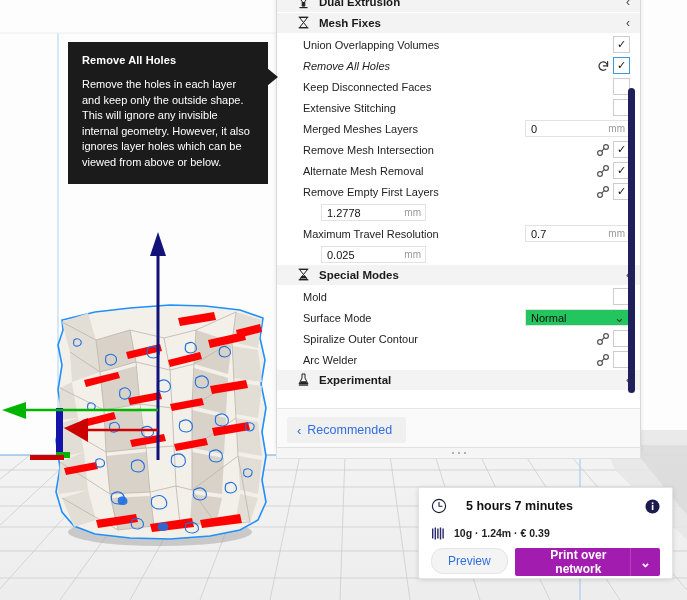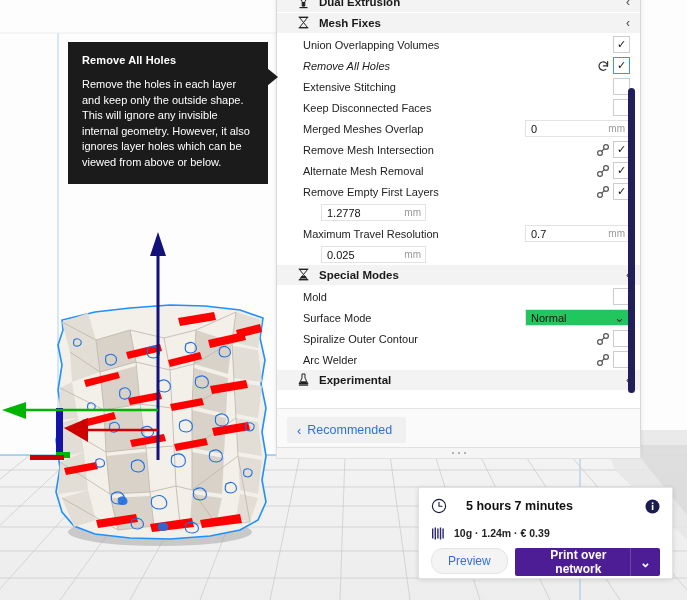--- a/index.html
+++ b/index.html
@@ -364,31 +364,31 @@
                 <svg width="13" height="13" viewBox="0 0 13 13">
                   <path d="M10.4 7.2 a4.2 4.2 0 1 0 -1.6 3.2" fill="none" stroke="#333" stroke-width="1.2" stroke-linecap="round"></path>
                   <path d="M10.6 2.6 l0 4.3 l-4.2 0" fill="none" stroke="#333" stroke-width="1.2" stroke-linecap="round" stroke-linejoin="round"></path>
                 </svg>
               </span>
               <span class="chk focused">
                 <span>✓</span>
               </span>
             </div>
             <div class="set-row">
+              <span class="set-label">Keep Disconnected Faces</span>
+              <span class="spacer16"></span>
+              <span class="chk"></span>
+            </div>
+            <div class="set-row">
               <span class="set-label">Extensive Stitching</span>
               <span class="spacer16"></span>
               <span class="chk"></span>
             </div>
             <div class="set-row">
-              <span class="set-label">Keep Disconnected Faces</span>
-              <span class="spacer16"></span>
-              <span class="chk"></span>
-            </div>
-            <div class="set-row">
-              <span class="set-label">Merged Meshes Overlap</span>
+              <span class="set-label">Merged Meshes Layers</span>
               <span class="spacer16"></span>
               <span class="valbox">
                 <span class="v">0</span>
                 <span class="unit">mm</span>
               </span>
             </div>
             <div class="set-row">
               <span class="set-label">Remove Mesh Intersection</span>
               <span class="link-icon">
                 <svg width="14" height="14" viewBox="0 0 14 14">
@@ -570,20 +570,20 @@
             <rect x="6.2" y="1.5" width="1.4" height="10"></rect>
             <rect x="8.8" y="0.5" width="1.4" height="12"></rect>
             <rect x="11.4" y="1.5" width="1.4" height="10"></rect>
           </g>
         </svg>
       </span>
       <span class="pc-meta">10g · 1.24m · € 0.39</span>
     </div>
     <div class="pc-row3">
       <button class="preview-btn">Preview</button>
-      <div class="print-btn" style="background: #4c1d95;">
+      <div class="print-btn" style="background: #a21caf;">
         <span class="lbl">Print over network</span>
         <span class="print-dd">⌄</span>
       </div>
     </div>
   </div>
 
 </div>
 
 </body></html>

